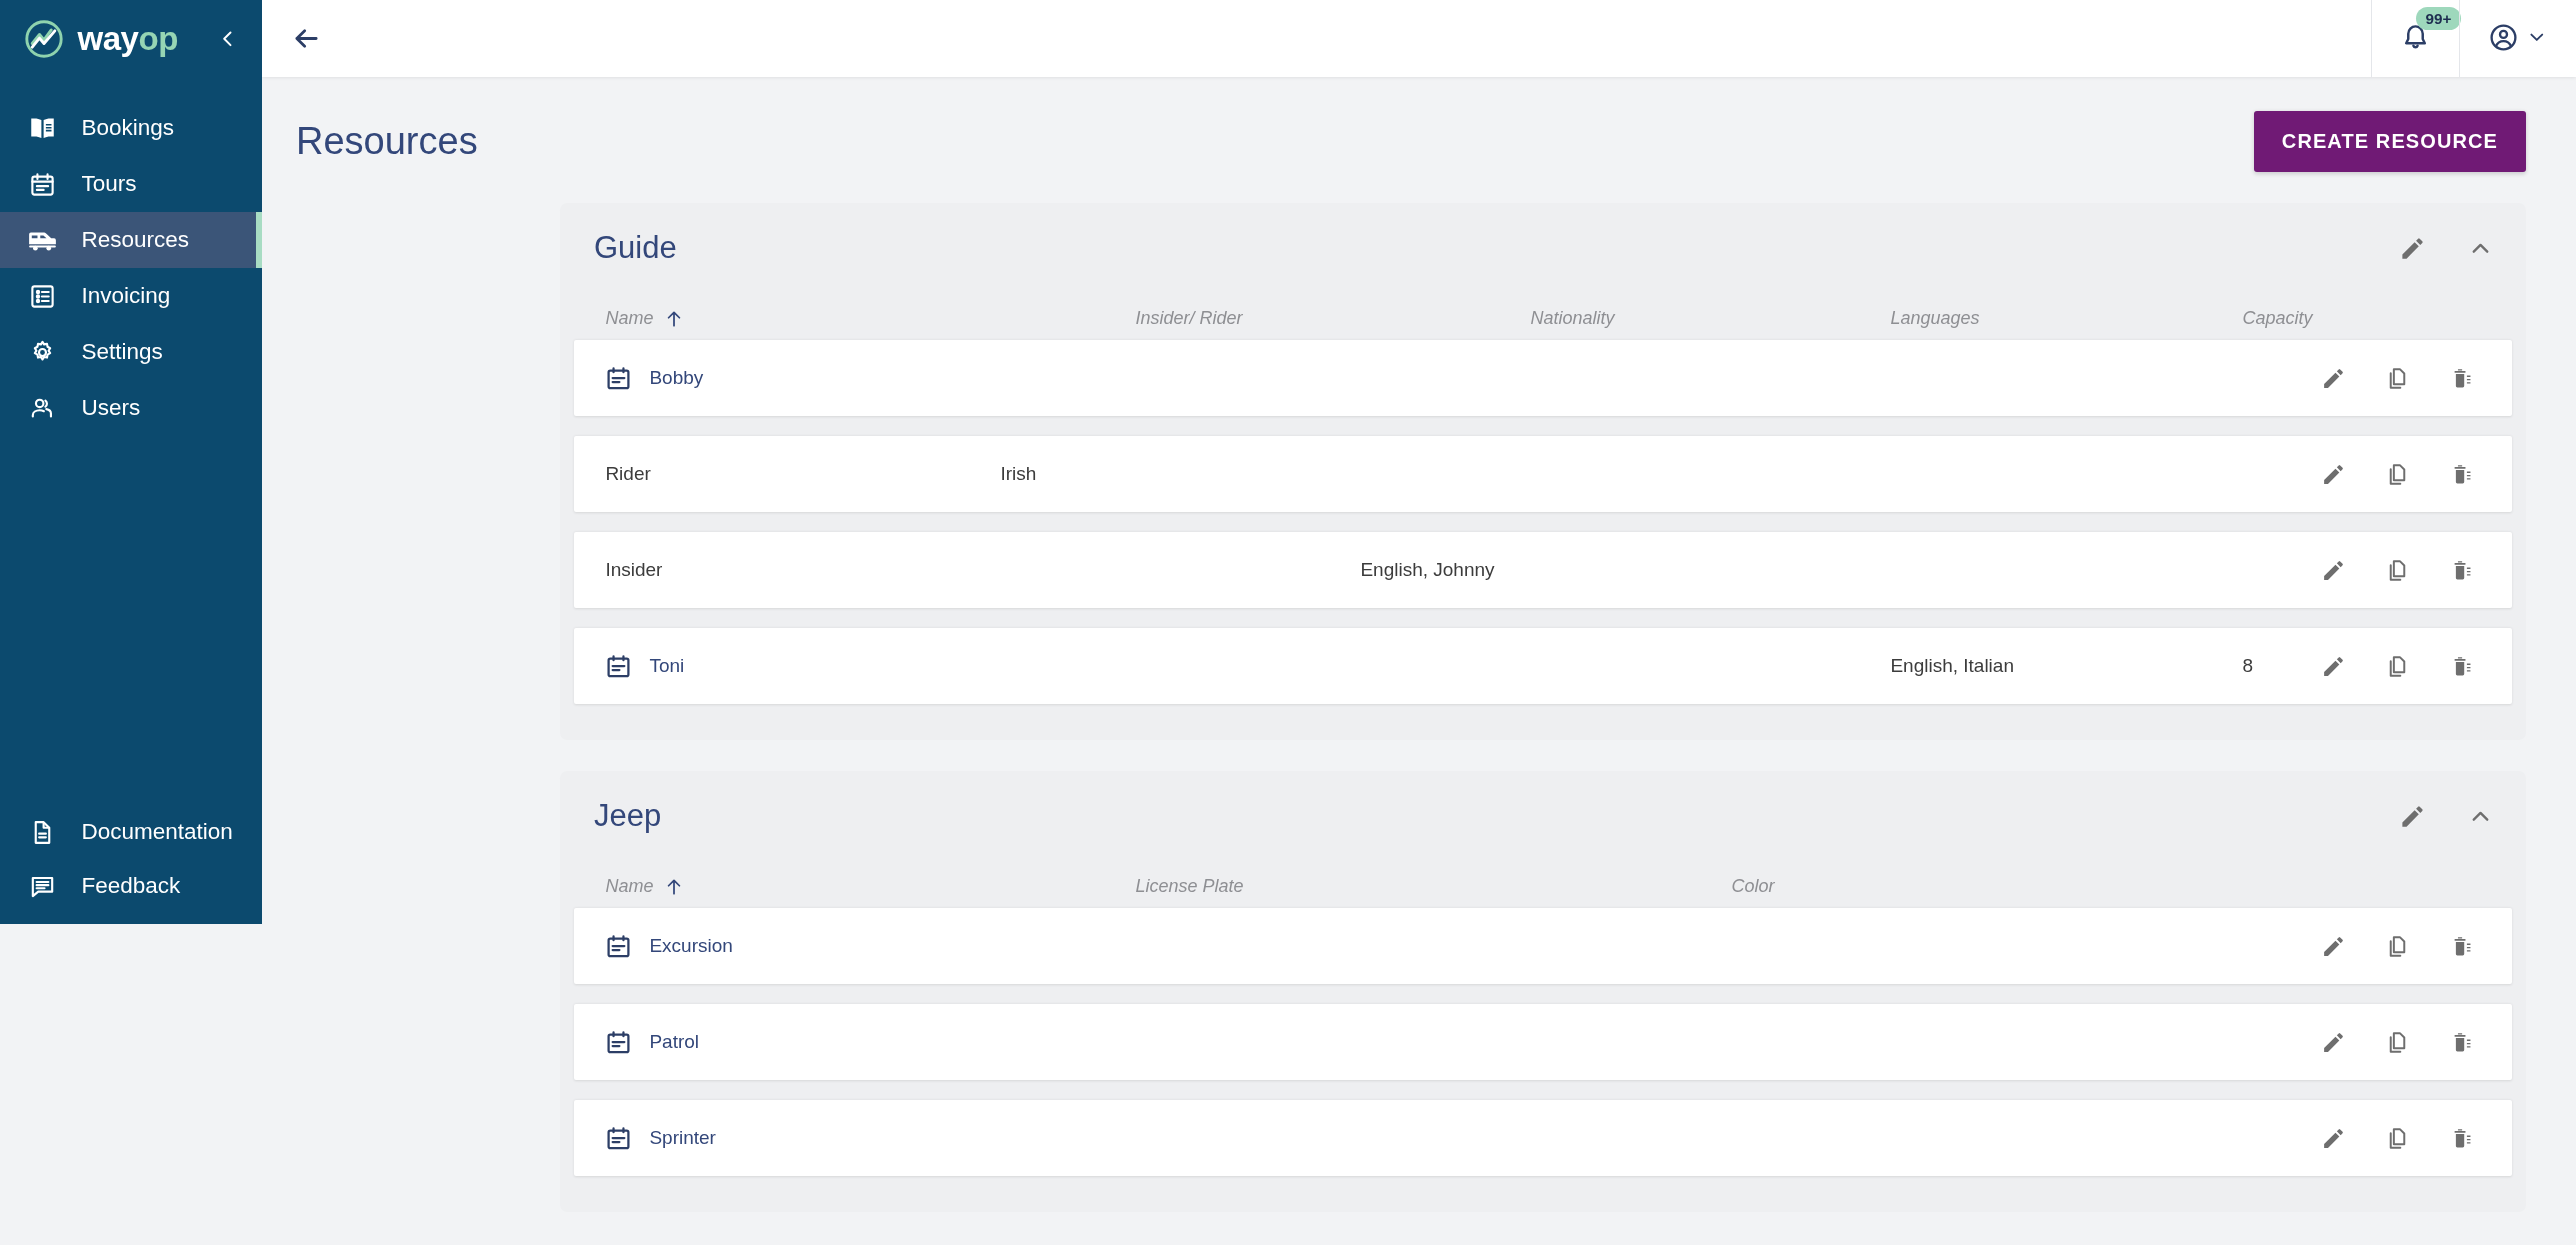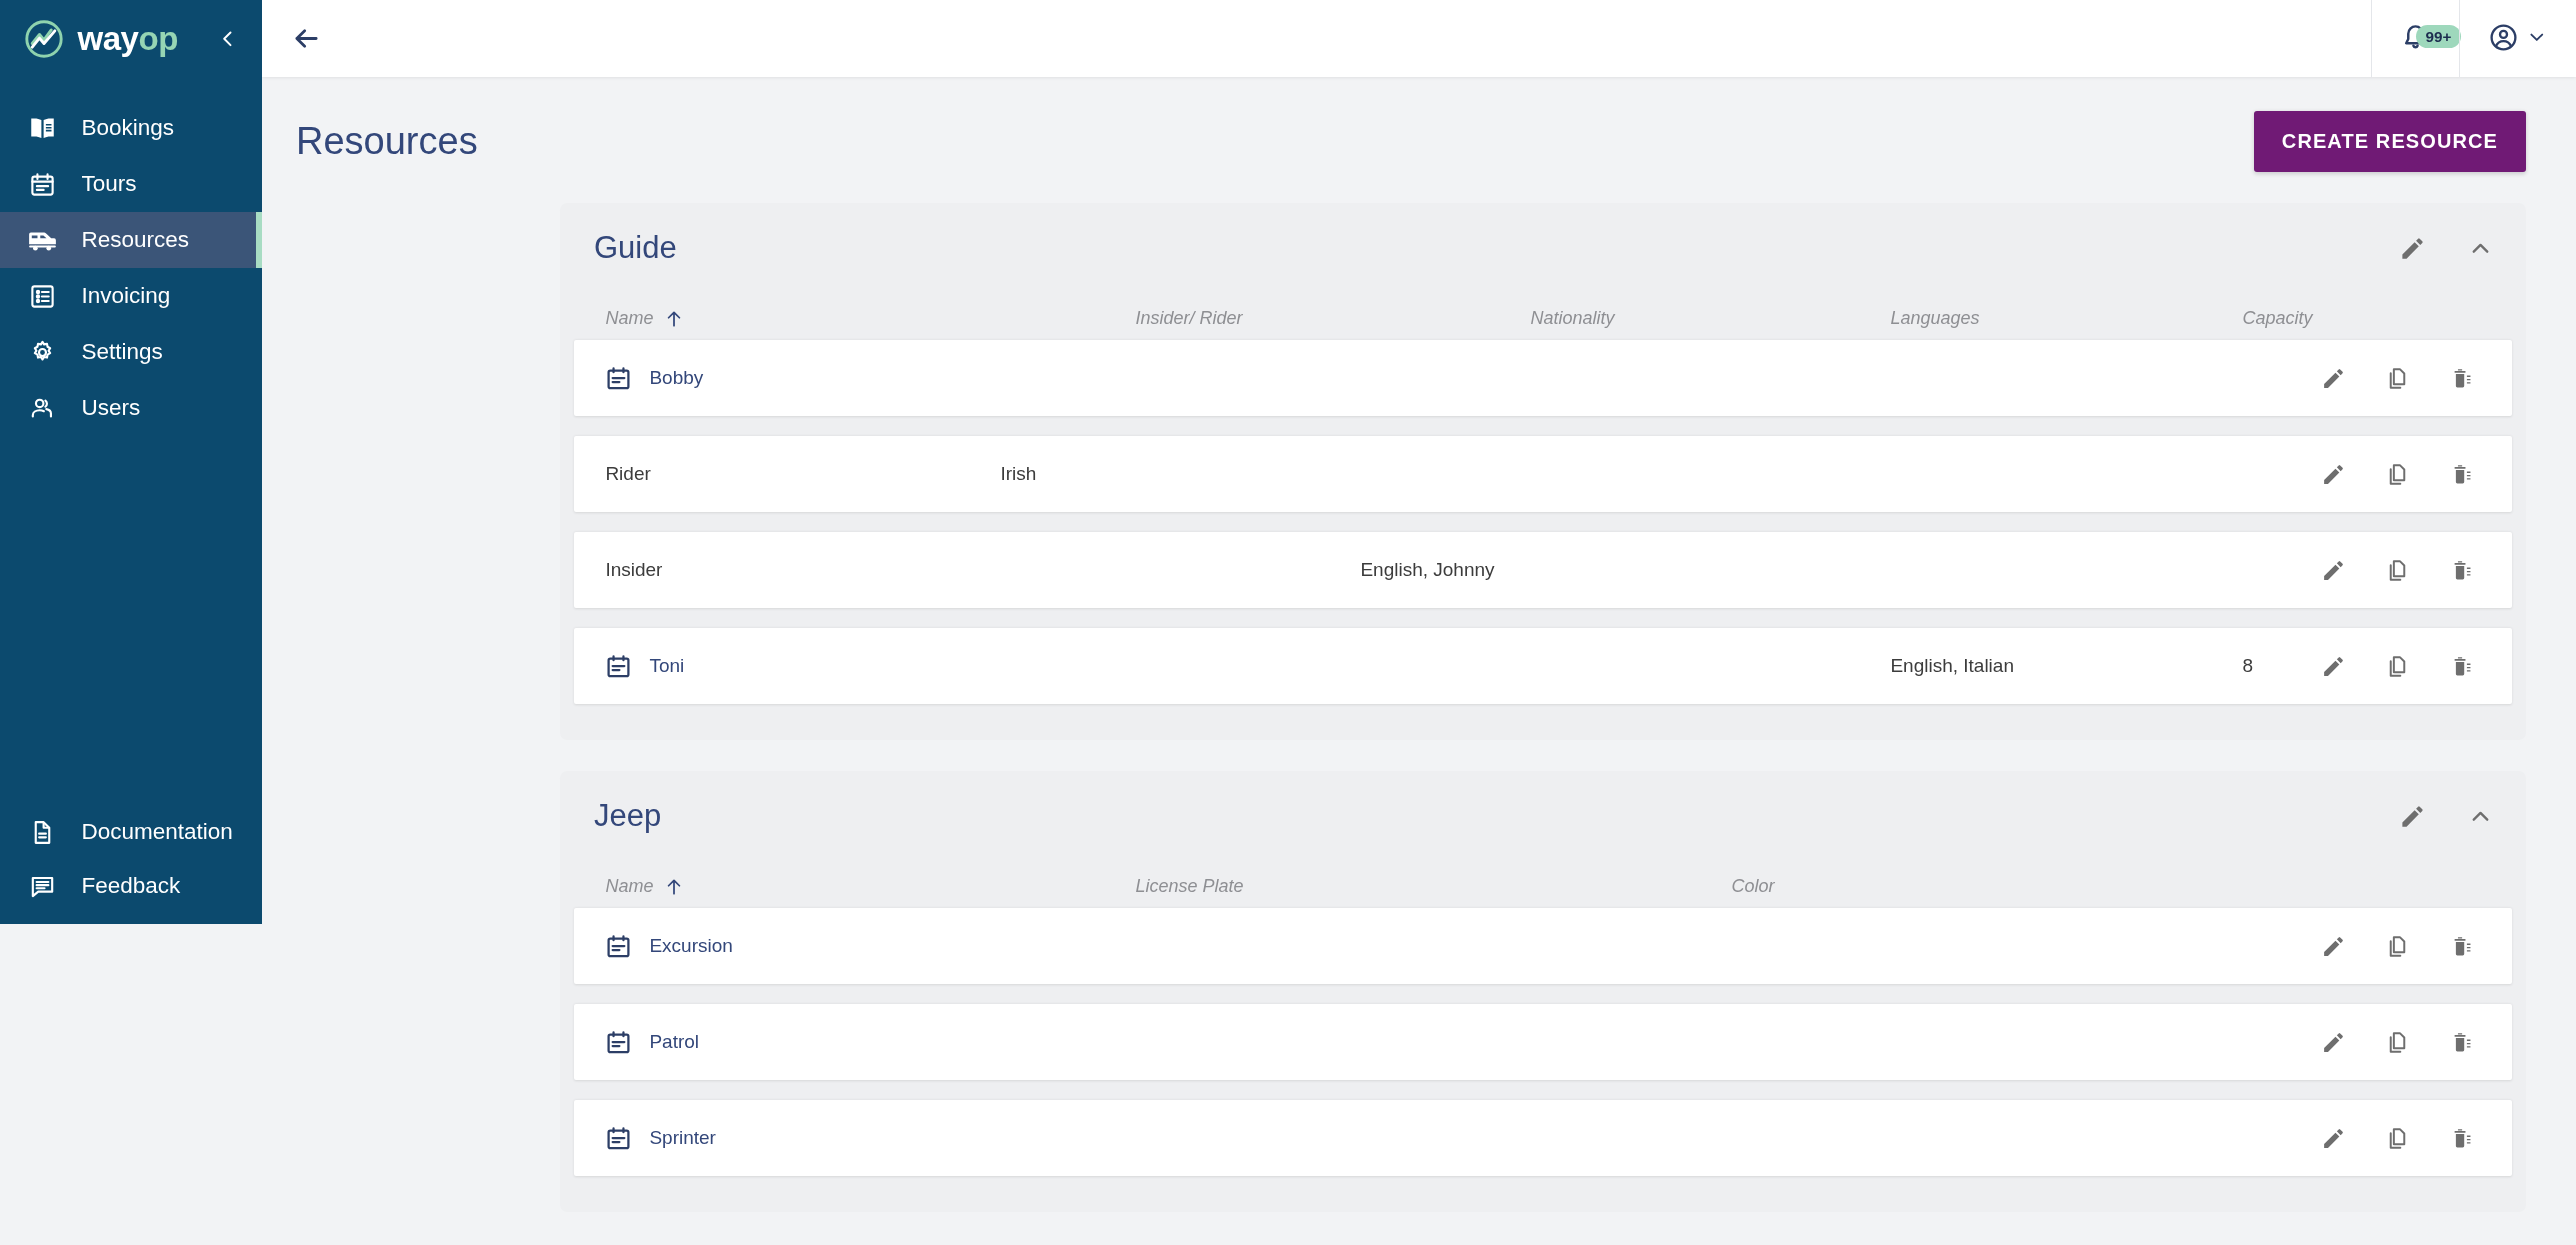--- a/index.html
+++ b/index.html
@@ -63,21 +63,21 @@
     cursor: pointer; color: #2c3e66;
   }
   .topbar-spacer { flex: 1; }
   .topbar-cell {
     width: 88px; height: 77px; display: flex;
     align-items: center; justify-content: center;
     border-left: 0.9px solid #e4e6ea; position: relative; cursor: pointer;
   }
   .topbar-cell.account { width: 117px; gap: 7.2px; border-left: 0.9px solid #e4e6ea; }
   .badge {
-    position: absolute; top: 25px; left: 50%;
+    position: absolute; top: 7px; left: 50%;
     background: #9ed8bc; color: #1d2d4f;
     font-size: 15.3px; font-weight: 600;
     border-radius: 16px; padding: 3.6px 10px 4.5px; line-height: 1;
   }
 
   .content { flex: 1; overflow: hidden; position: relative; background:#f2f3f5; }
 
   .page-head {
     display: flex; align-items: center; justify-content: space-between;
     padding: 34px 50px 0 34px;

